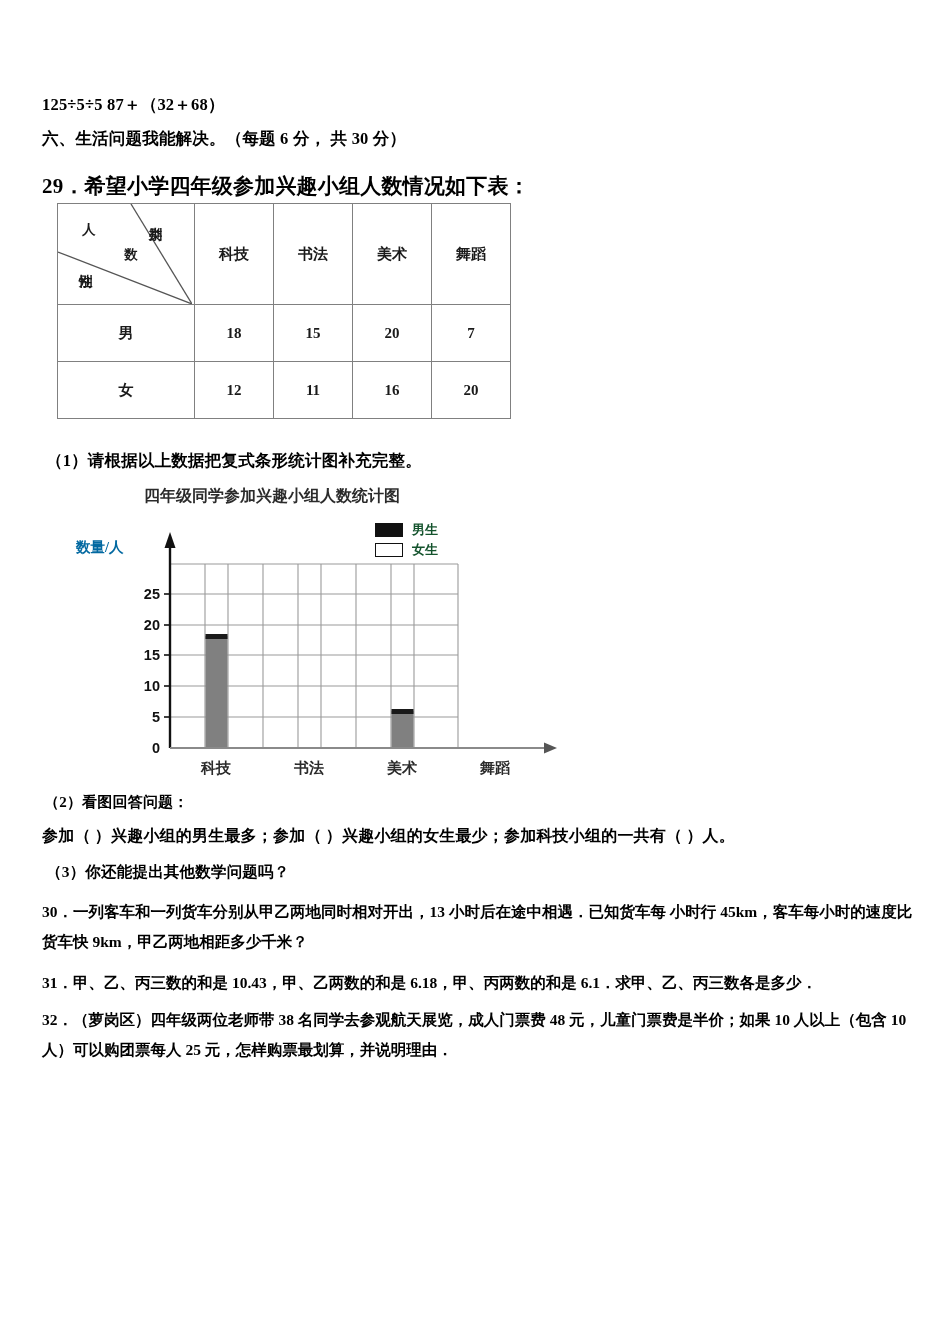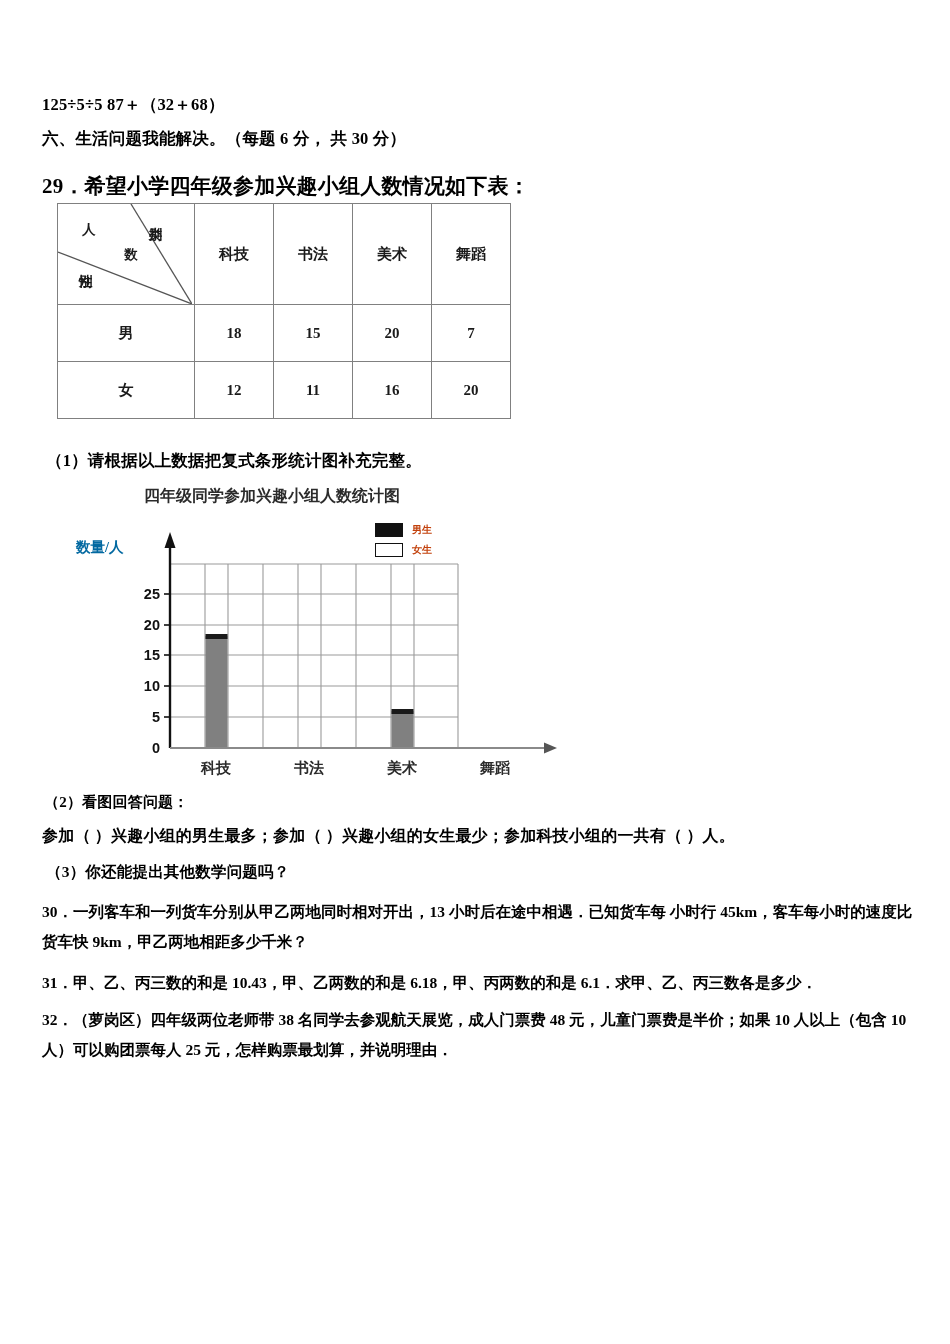--- a/index.html
+++ b/index.html
@@ -149,23 +149,23 @@
   }
   .swatch {
     width: 26px;
     height: 12px;
     border: 1.6px solid #111;
     margin-right: 9px;
   }
   .swatch.boys { background: #111111; }
   .swatch.girls { background: #ffffff; }
   .legend-txt {
-    font-size: 10px;
-    font-weight: bold;
-    color: #c2410c;
+    font-size: 13px;
+    font-weight: bold;
+    color: #14532d;
   }
   .yaxis-title {
     position: absolute;
     left: 16px;
     top: 52px;
     font-size: 14.5px;
     font-weight: bold;
     color: #0369a1;
     white-space: nowrap;
   }

